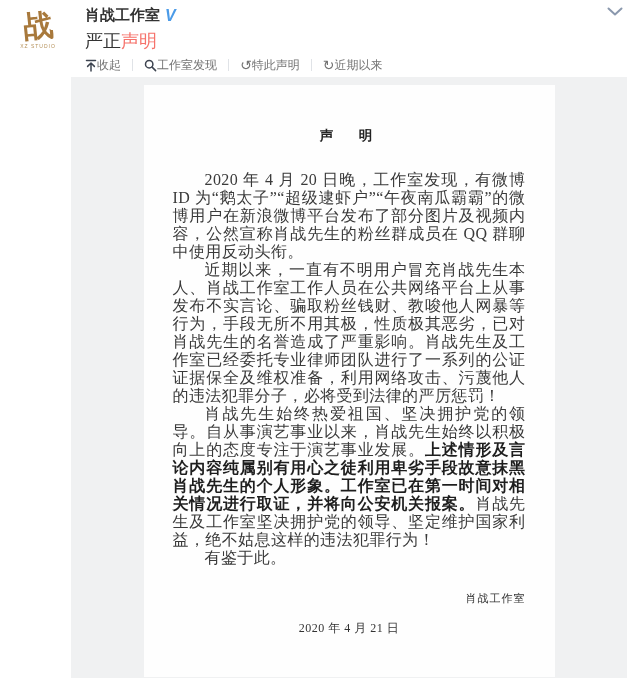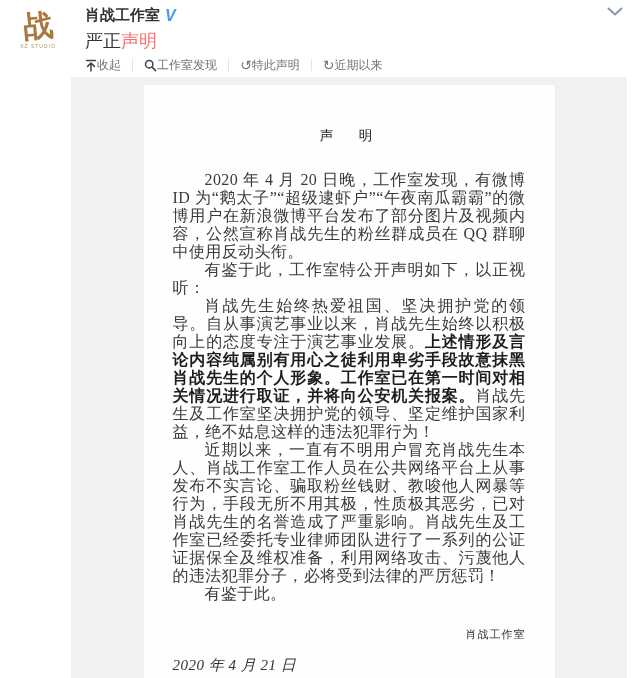--- a/index.html
+++ b/index.html
@@ -44,27 +44,27 @@
 
   
   .viewer { position:absolute; left:71px; top:77px; width:556px; height:601px;
             background:#f0f1f2; overflow:hidden; }
   .doc {
     width:411px; min-height:578px; margin:8px auto 0;
     background:#fefefe; padding:42px 29px 40px;
     font-family:"Liberation Serif","DejaVu Serif",serif; color:#3a3a3a;
     cursor:zoom-in;
   }
-  .doc-title { font-size:13.5px; font-weight:normal; text-align:center;
+  .doc-title { font-size:13.5px; font-weight:bold; text-align:center;
                letter-spacing:6px; color:#222; margin-bottom:26px; }
   .doc-p { font-size:16px; line-height:18px; text-align:justify; text-indent:2em;
            color:#3a3a3a; letter-spacing:0.4px; }
   .doc-p .bold { font-weight:bold; color:#1e1e1e; }
   .sig  { text-align:right; font-size:11px; margin-top:24px; letter-spacing:1px; color:#333; }
-  .date { text-align:left; font-size:15px; margin-top:14px; letter-spacing:0.5px; color:#333;font-style:italic; }
+  .date { text-align:center; font-size:12px; margin-top:14px; letter-spacing:0.5px; color:#333; }
 
   svg { display:block; }
 </style>
 </head>
 <body>
 
 <div class="avatar">
   <span class="logo-char">战</span>
   <span class="logo-sub">XZ STUDIO</span>
 </div>
@@ -118,21 +118,20 @@
     <span>近期以来</span>
   </button>
 
 </div>
 
 <div class="viewer">
   <div class="doc">
     <h1 class="doc-title">声　明</h1>
     <div id="doc-body">
         <p class="doc-p"><span>2020 年 4 月 20 日晚，工作室发现，有微博 ID 为“鹅太子”“超级逮虾户”“午夜南瓜霸霸”的微博用户在新浪微博平台发布了部分图片及视频内容，公然宣称肖战先生的粉丝群成员在 QQ 群聊中使用反动头衔。</span></p>
-        <p class="doc-p"><span>有鉴于此，工作室特公开声明如下，以正视听：</span></p>
+        <p class="doc-p"><span>近期以来，一直有不明用户冒充肖战先生本人、肖战工作室工作人员在公共网络平台上从事发布不实言论、骗取粉丝钱财、教唆他人网暴等行为，手段无所不用其极，性质极其恶劣，已对肖战先生的名誉造成了严重影响。肖战先生及工作室已经委托专业律师团队进行了一系列的公证证据保全及维权准备，利用网络攻击、污蔑他人的违法犯罪分子，必将受到法律的严厉惩罚！</span></p>
         <p class="doc-p"><span>肖战先生始终热爱祖国、坚决拥护党的领导。自从事演艺事业以来，肖战先生始终以积极向上的态度专注于演艺事业发展。</span><span class="bold">上述情形及言论内容纯属别有用心之徒利用卑劣手段故意抹黑肖战先生的个人形象。工作室已在第一时间对相关情况进行取证，并将向公安机关报案。</span><span>肖战先生及工作室坚决拥护党的领导、坚定维护国家利益，绝不姑息这样的违法犯罪行为！</span></p>
-        <p class="doc-p"><span>近期以来，一直有不明用户冒充肖战先生本人、肖战工作室工作人员在公共网络平台上从事发布不实言论、骗取粉丝钱财、教唆他人网暴等行为，手段无所不用其极，性质极其恶劣，已对肖战先生的名誉造成了严重影响。肖战先生及工作室已经委托专业律师团队进行了一系列的公证证据保全及维权准备，利用网络攻击、污蔑他人的违法犯罪分子，必将受到法律的严厉惩罚！</span></p>
         <p class="doc-p"><span>有鉴于此。</span></p>
       </div>
     <div class="sig">肖战工作室</div>
     <div class="date">2020 年 4 月 21 日</div>
   </div>
 </div>
 
 </body></html>

